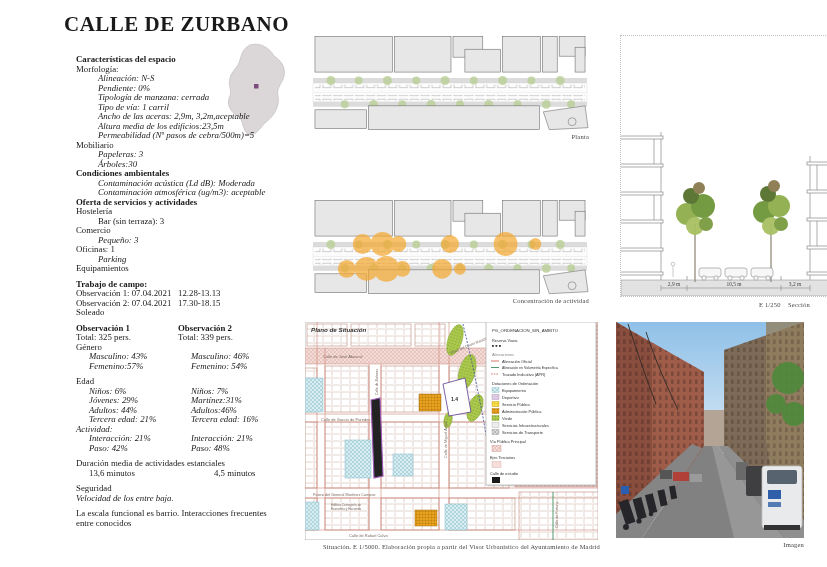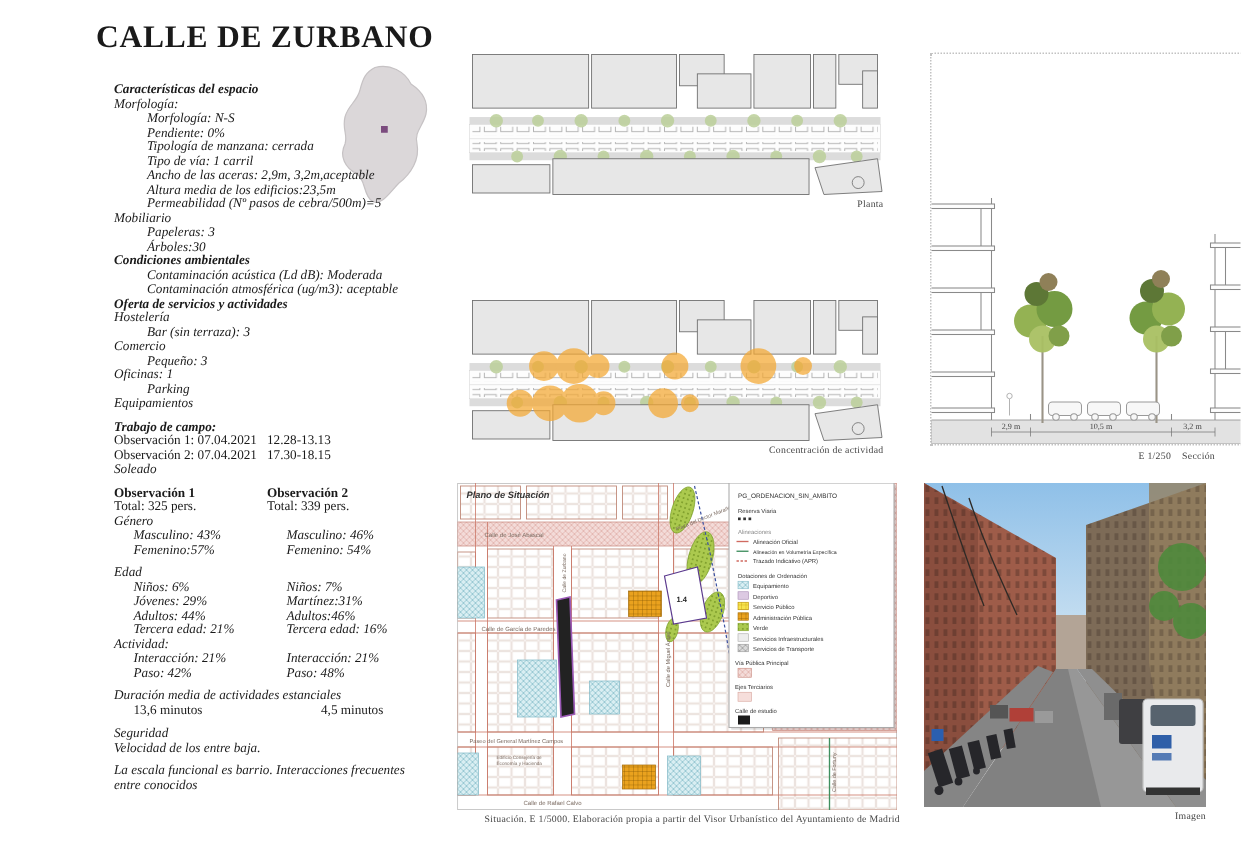--- a/index.html
+++ b/index.html
@@ -5,21 +5,21 @@
   html,body{margin:0;padding:0;background:#fff;}
   *{box-sizing:border-box;}
   .page{position:relative;width:827px;height:567px;background:#fff;overflow:hidden;
         font-family:"Liberation Serif",serif;color:#1a1a1a;margin-left:28px;}
   .title{position:absolute;left:36px;top:12px;font-size:21px;font-weight:bold;letter-spacing:.5px;}
   
   .lp{position:absolute;left:48px;top:55px;width:244px;font-size:8.8px;line-height:9.5px;}
   .row{display:flex;white-space:pre-wrap;}
   .c1{width:102px;flex:none;}
   .c2{flex:1;}
-  .row.full .c1{width:auto;font-style:italic;}
+  .row.full .c1{width:auto;}
   .b{font-weight:bold}.i{font-style:italic}.bi{font-weight:bold;}
   .ind .c1,.ind .c2{padding-left:13px}
   .ind2 .c1{padding-left:22px}
   .mins .c1{padding-left:13px}.mins .c2{padding-left:36px}
   .sp{height:6px;line-height:6px;}
   
   .panel{position:absolute;}
   .cap{position:absolute;font-size:6.5px;color:#444;letter-spacing:.2px;white-space:pre;}
   .cap.r{text-align:right;}
   .section-box{position:absolute;left:592px;top:35px;width:220px;height:262px;border:1px dotted #c2c2c2;}
@@ -412,21 +412,21 @@
         <span class="c1">Características del espacio</span>
         <span class="c2"></span>
       </div>
 
       <div class="row full">
         <span class="c1">Morfología:</span>
         <span class="c2"></span>
       </div>
 
       <div class="row i ind2 full">
-        <span class="c1">Morfología: N-S</span>
+        <span class="c1">Alineación: N-S</span>
         <span class="c2"></span>
       </div>
 
       <div class="row i ind2 full">
         <span class="c1">Pendiente: 0%</span>
         <span class="c2"></span>
       </div>
 
       <div class="row i ind2 full">
         <span class="c1">Tipología de manzana: cerrada</span>

